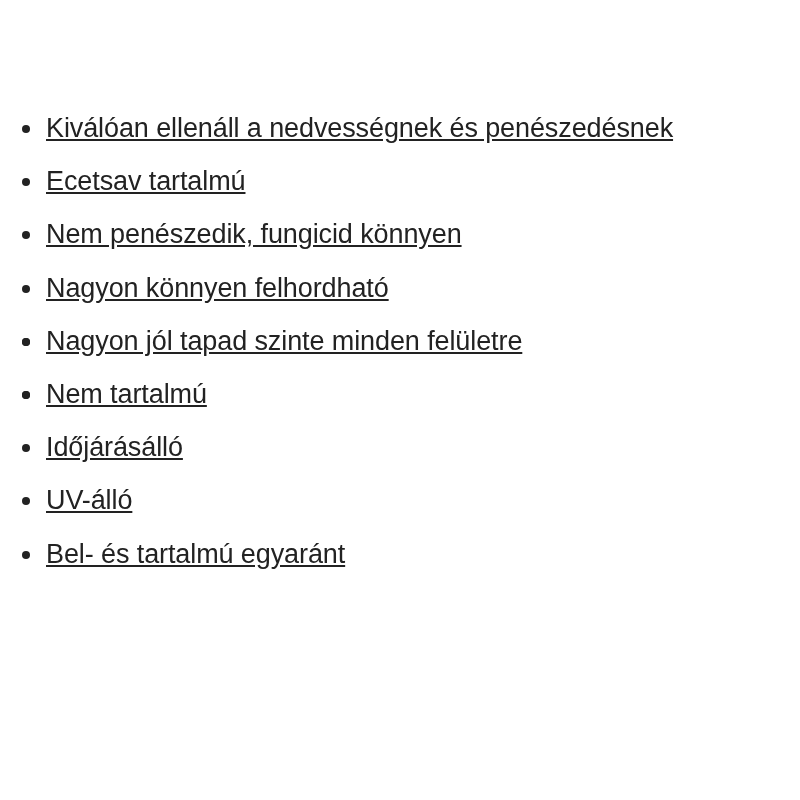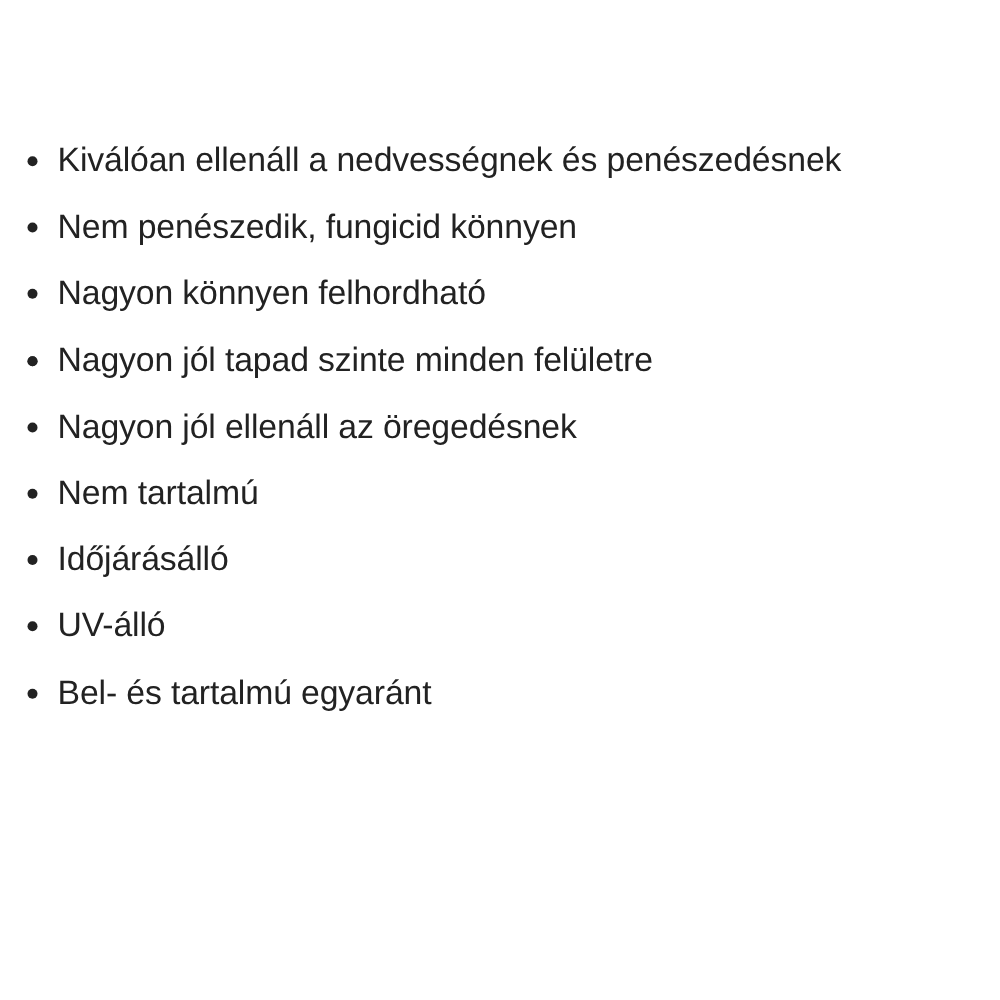--- a/index.html
+++ b/index.html
@@ -22,38 +22,40 @@
       padding: 0 0 0 46px;
       list-style: none;
       color: #222222;
       font-size: 27px;
       line-height: 53.2px;
       letter-spacing: -0.1px;
     }
     .feature-list li {
       position: relative;
       white-space: nowrap;
+      text-decoration: underline;
     }
     .feature-list li .bullet {
       position: absolute;
       left: -24px;
       top: 23px;
       width: 8px;
       height: 8px;
       border-radius: 50%;
       background: #222222;
     }
   </style>
 </head>
 <body>
 
 <ul class="feature-list">
   <li><span class="bullet"></span><span>Kiválóan ellenáll a nedvességnek és penészedésnek</span></li>
+  <li><span class="bullet"></span><span>Ecetsav tartalmú</span></li>
   <li><span class="bullet"></span><span>Nem penészedik, fungicid könnyen</span></li>
   <li><span class="bullet"></span><span>Nagyon könnyen felhordható</span></li>
   <li><span class="bullet"></span></li>
   <li><span class="bullet"></span><span>Nagyon jól tapad szinte minden felületre</span></li>
-  <li><span class="bullet"></span><span>Nagyon jól ellenáll az öregedésnek</span></li>
+  <li><span class="bullet"></span></li>
   <li><span class="bullet"></span><span>Nem tartalmú</span></li>
   <li><span class="bullet"></span><span>Időjárásálló</span></li>
   <li><span class="bullet"></span><span>UV-álló</span></li>
   <li><span class="bullet"></span><span>Bel- és tartalmú egyaránt</span></li>
 </ul>
 
 </body></html>

